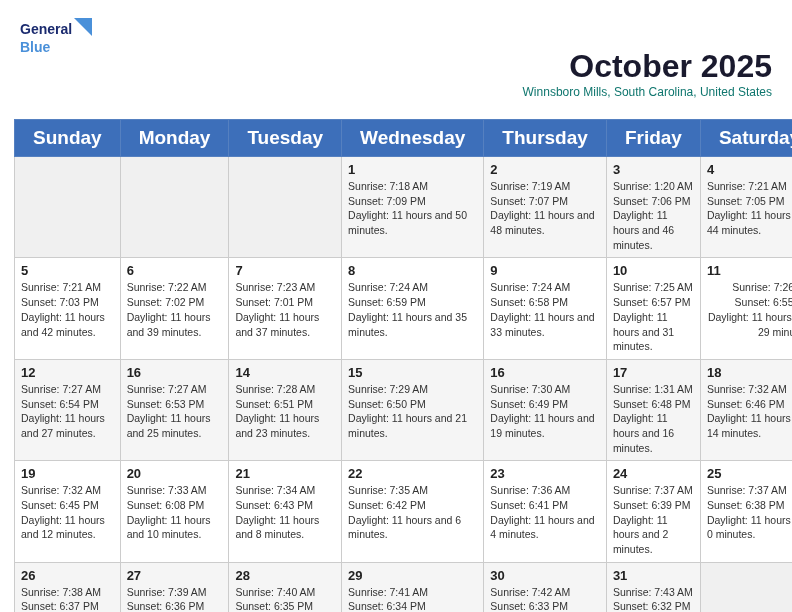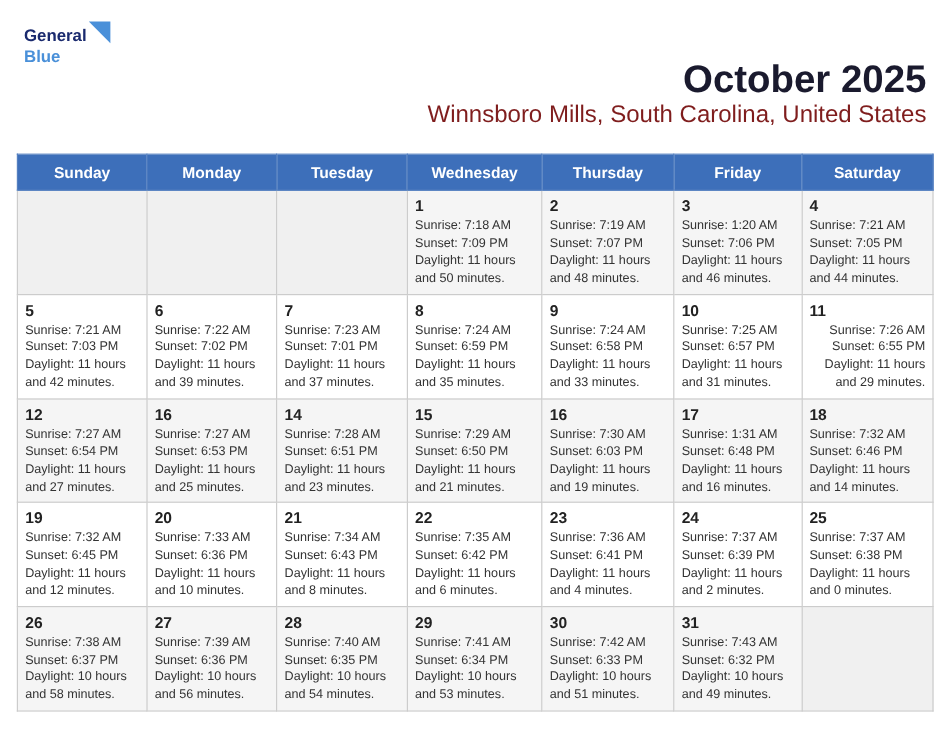--- a/index.html
+++ b/index.html
@@ -23,35 +23,35 @@
     .title-block {
       text-align: right;
     }
     .month-title {
       font-size: 32px;
       font-weight: bold;
       color: #1a1a2e;
       margin-top: 32px;
     }
     .location-title {
-      font-size: 20px;
-      color: #7f1d1d;
+      font-size: 12px;
+      color: #0f766e;
     }
     .calendar-wrapper {
       padding: 0 14px 14px 14px;
     }
     table {
       width: 100%;
       border-collapse: collapse;
       border: 1px solid #bbb;
     }
     thead tr th {
       background-color: #3d6fba;
       color: #fff;
-      font-size: 13px;
+      font-size: 19px;
       font-weight: bold;
       padding: 7px 18px;
       text-align: center;
       border: 1px solid #5580c0;
     }
     tbody tr td {
       vertical-align: top;
       border: 1px solid #ccc;
       padding: 5px 6px;
       width: 113px;
@@ -209,21 +209,21 @@
           </td>
           <td>
             <span class="day-number">15</span>
             <div class="day-info" style="white-space: pre-line;">Sunrise: 7:29 AM
 Sunset: 6:50 PM
 Daylight: 11 hours and 21 minutes.</div>
           </td>
           <td>
             <span class="day-number">16</span>
             <div class="day-info" style="white-space: pre-line;">Sunrise: 7:30 AM
-Sunset: 6:03 PM
+Sunset: 6:49 PM
 Daylight: 11 hours and 19 minutes.</div>
           </td>
           <td>
             <span class="day-number">17</span>
             <div class="day-info" style="white-space: pre-line;">Sunrise: 1:31 AM
 Sunset: 6:48 PM
 Daylight: 11 hours and 16 minutes.</div>
           </td>
           <td>
             <span class="day-number">18</span>
@@ -235,21 +235,21 @@
         <tr>
           <td>
             <span class="day-number">19</span>
             <div class="day-info" style="white-space: pre-line;">Sunrise: 7:32 AM
 Sunset: 6:45 PM
 Daylight: 11 hours and 12 minutes.</div>
           </td>
           <td>
             <span class="day-number">20</span>
             <div class="day-info" style="white-space: pre-line;">Sunrise: 7:33 AM
-Sunset: 6:36 PM
+Sunset: 6:08 PM
 Daylight: 11 hours and 10 minutes.</div>
           </td>
           <td>
             <span class="day-number">21</span>
             <div class="day-info" style="white-space: pre-line;">Sunrise: 7:34 AM
 Sunset: 6:43 PM
 Daylight: 11 hours and 8 minutes.</div>
           </td>
           <td>
             <span class="day-number">22</span>

